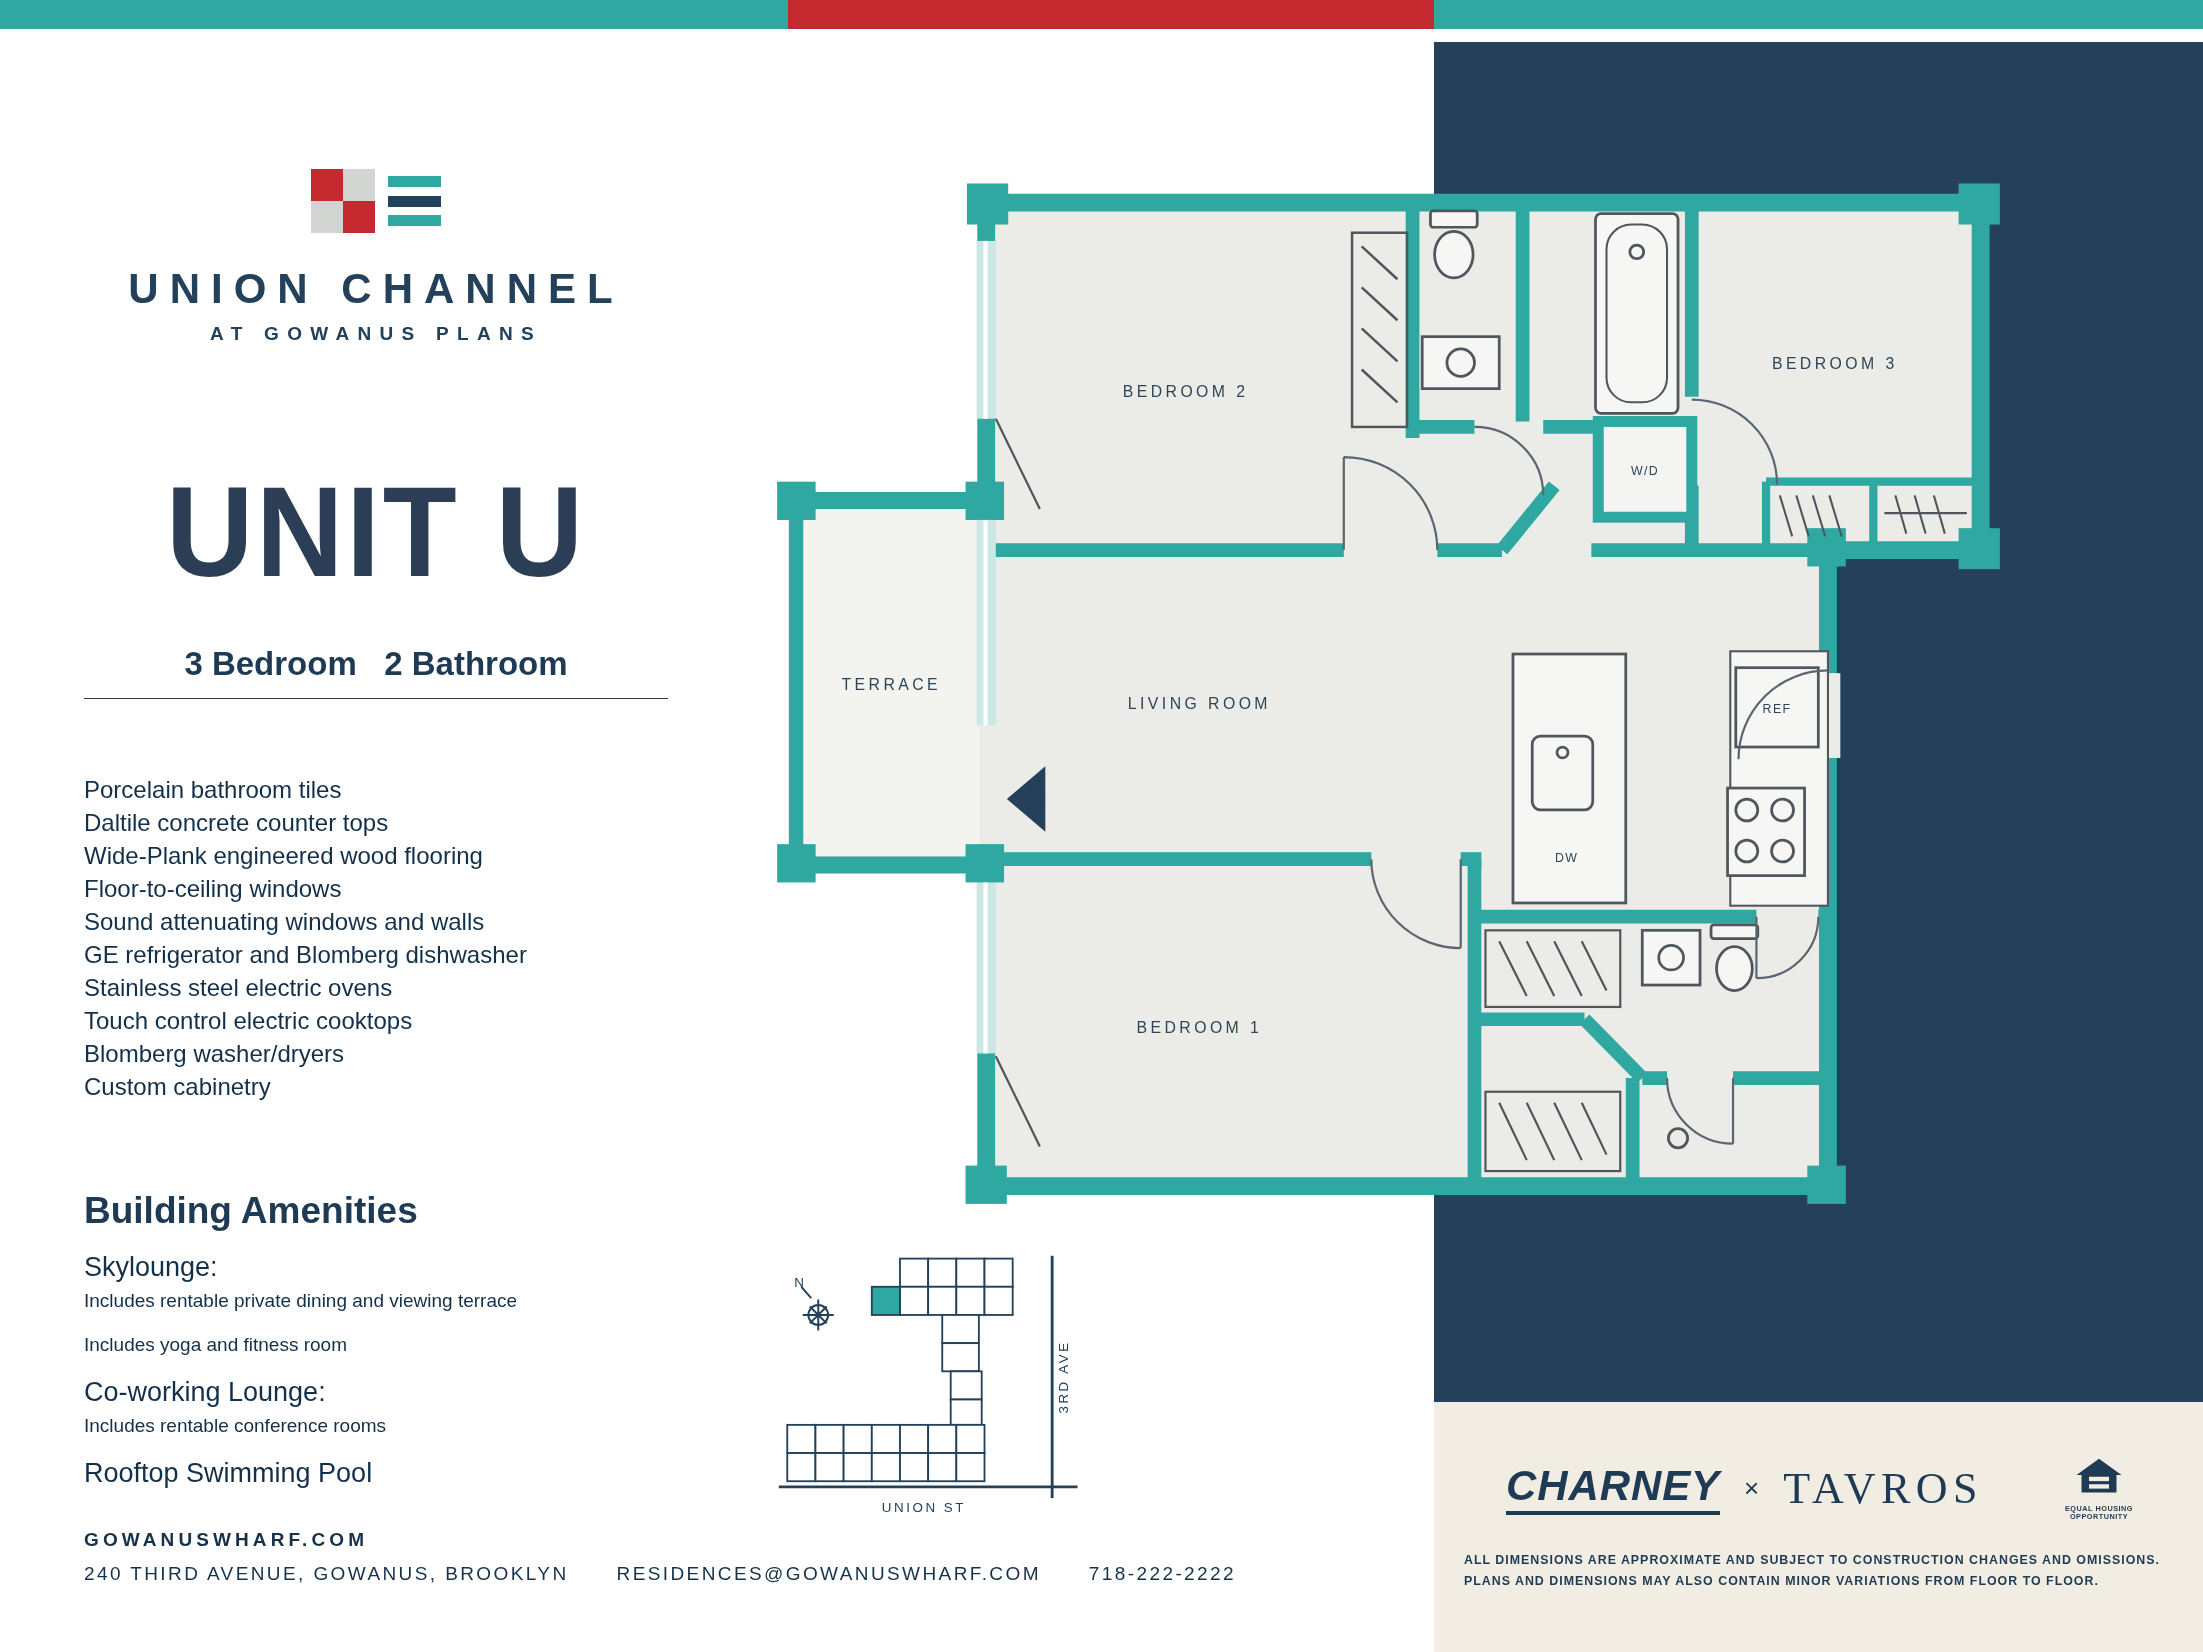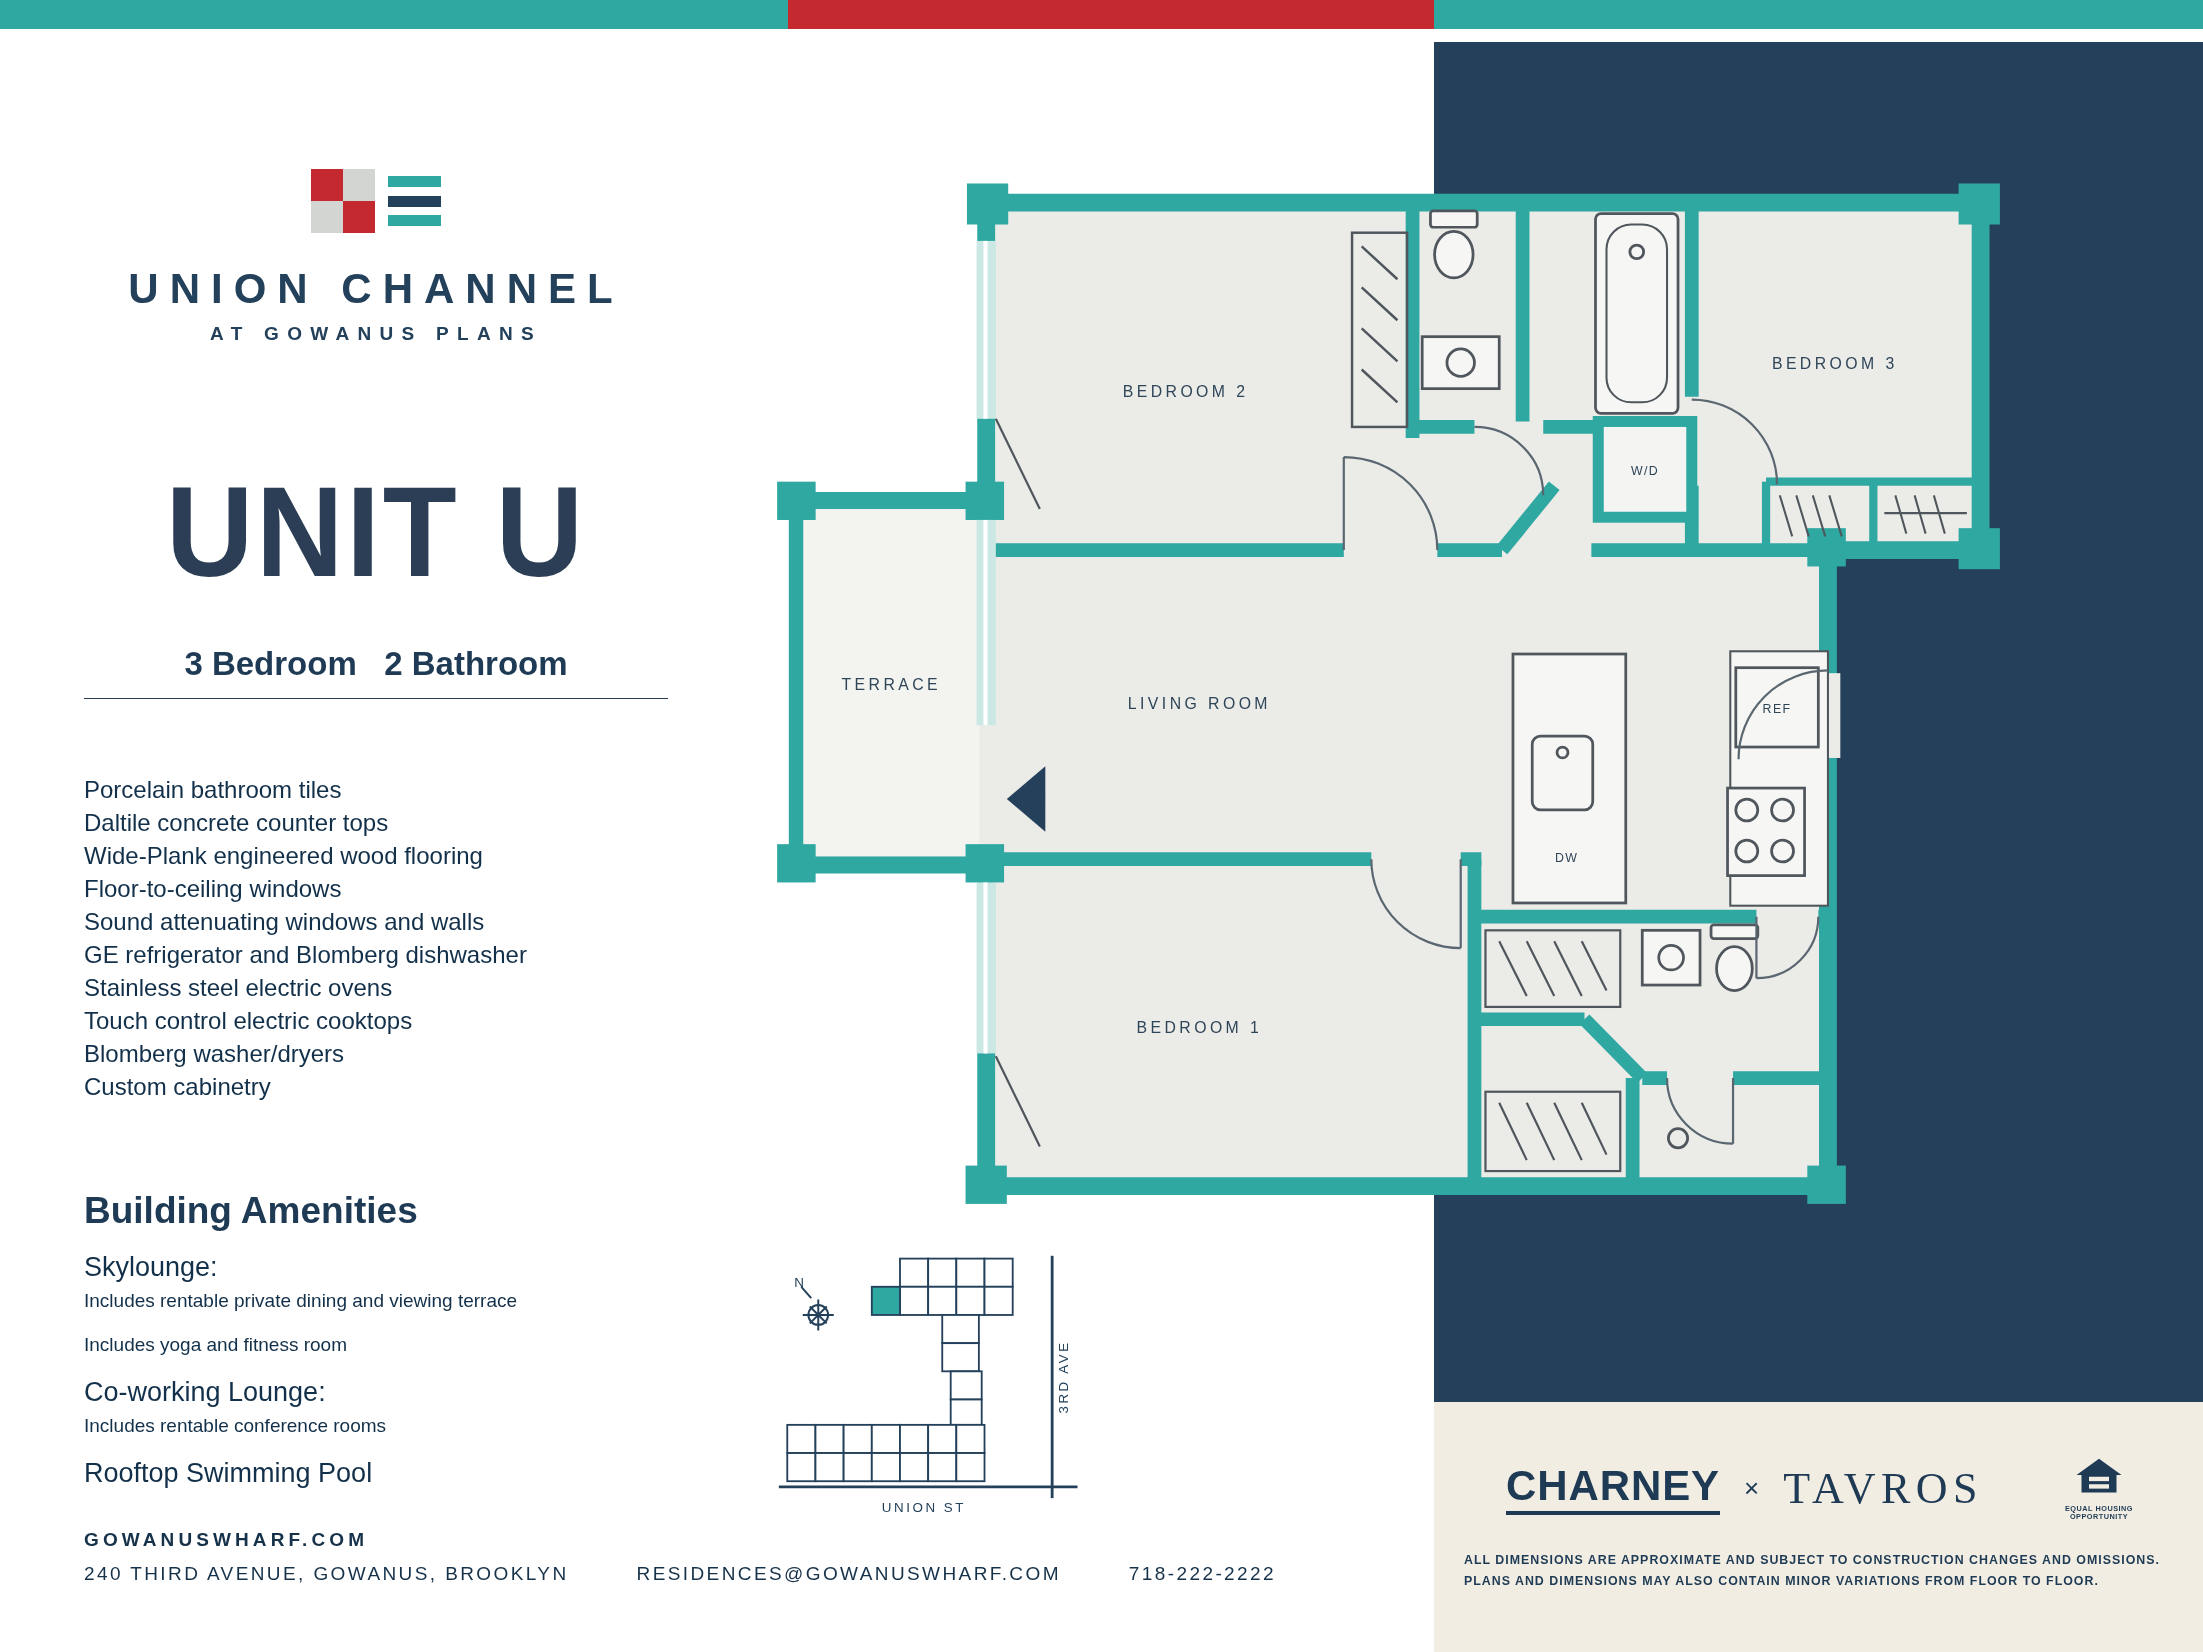--- a/index.html
+++ b/index.html
@@ -37,34 +37,34 @@
   .section-heading{font-size:37px;font-weight:700;color:#1E3A54;}
   .feature-list{margin-top:22px;font-size:24px;font-weight:500;color:#12304A;line-height:33px;}
   .amenities{position:absolute;left:84px;top:1190px;width:643px;}
   .amenity-group{margin-top:20px;}
   .amenity-title{font-size:27px;font-weight:500;color:#12304A;line-height:30px;}
   .amenity-desc{font-size:19px;font-weight:400;color:#12304A;line-height:24px;margin-top:7px;}
   .amenity-desc:empty{display:none;}
 
   
   .website{position:absolute;left:84px;top:1529px;font-size:19px;font-weight:600;letter-spacing:4.1px;color:#16324A;}
-  .address-row{position:absolute;left:84px;top:1563px;display:flex;gap:68px;font-size:19px;
+  .address-row{position:absolute;left:84px;top:1563px;display:flex;gap:48px;font-size:19px;
                font-weight:500;letter-spacing:2.4px;color:#16324A;white-space:nowrap;}
 
   
   .floorplan{position:absolute;left:773px;top:178px;width:1231px;height:1030px;}
   .sitemap{position:absolute;left:776px;top:1247px;width:317px;height:274px;}
   svg text{font-family:"Liberation Sans",sans-serif;}
   .roomlabel{fill:#2E4558;font-size:11.5px;letter-spacing:2.5px;font-weight:500;}
   .fixlabel{fill:#2E4558;font-size:9px;letter-spacing:1px;font-weight:500;}
   .maplabel{fill:#24415B;font-size:9.5px;letter-spacing:1.8px;font-weight:500;}
 
   
   .devs{position:absolute;left:1506px;top:1462px;display:flex;align-items:center;gap:24px;color:#1E3A54;}
-  .charney{font-size:42px;font-weight:800;letter-spacing:0.9px;border-bottom:4.6px solid #1E3A54;padding-bottom:0.9px;}
+  .charney{font-size:42px;font-weight:800;letter-spacing:0.9px;border-bottom:4.6px solid #1E3A54;padding-bottom:0.9px;font-style:italic;}
   .devx{font-size:26px;font-weight:400;}
   .tavros{font-family:"Liberation Serif",serif;font-size:44px;font-weight:500;letter-spacing:5.5px;}
   .eho{position:absolute;left:2063px;top:1456px;width:72px;text-align:center;color:#1E3A54;}
   .eho-label{font-size:7.3px;font-weight:700;letter-spacing:0.5px;line-height:8.3px;margin-top:1.8px;}
   .disclaimer{position:absolute;left:1464px;top:1550px;width:716px;font-size:12.4px;
               font-weight:600;letter-spacing:1px;line-height:21px;color:#1E3A54;}
 </style>
 </head>
 <body>
 

